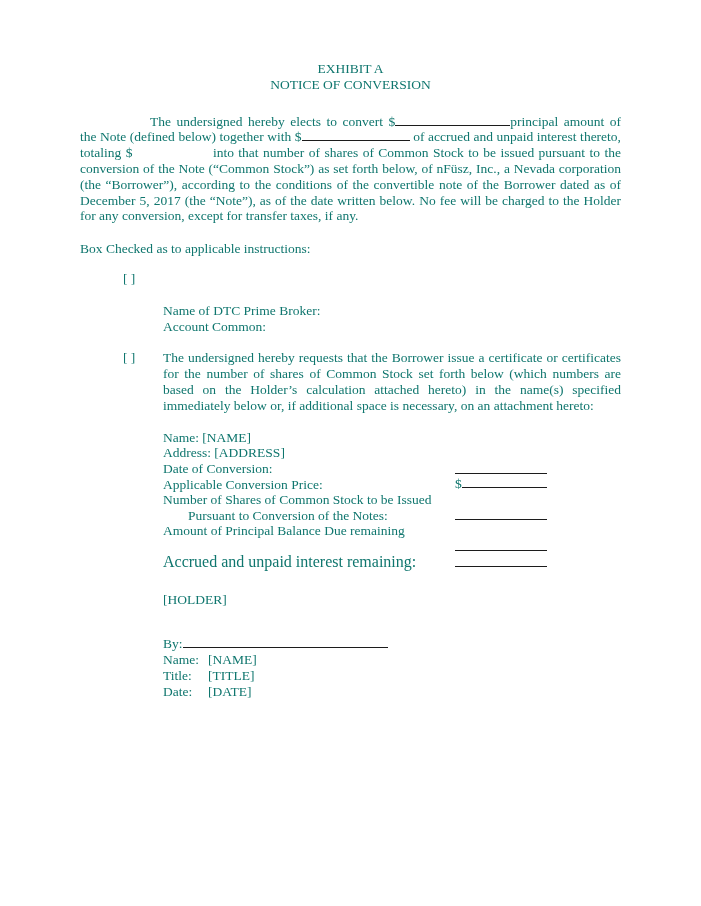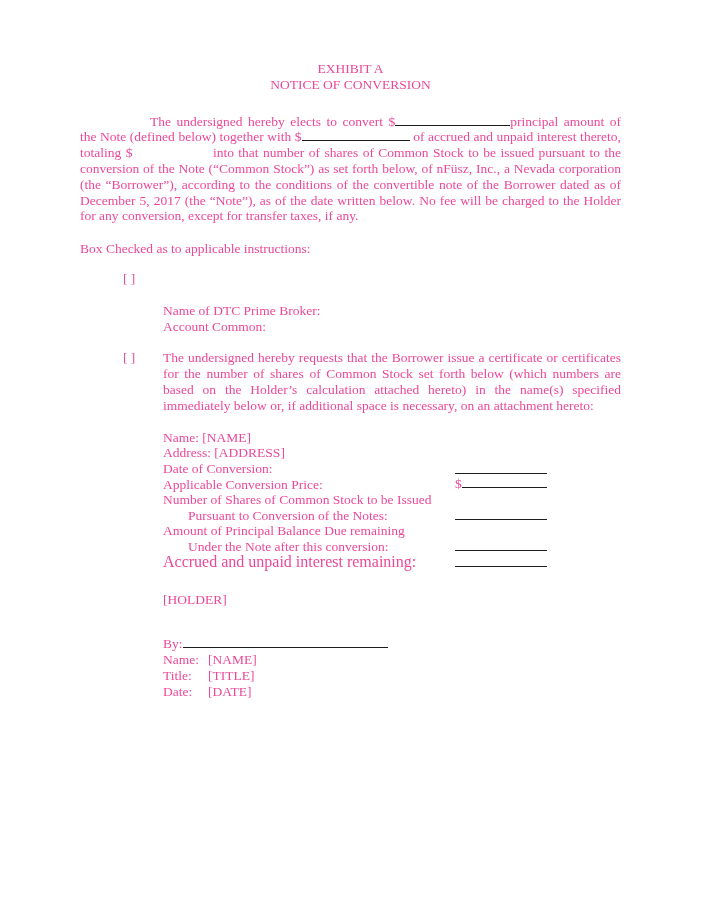--- a/index.html
+++ b/index.html
@@ -5,21 +5,21 @@
   html, body {
     margin: 0;
     padding: 0;
     background: #ffffff;
   }
   .page {
     position: relative;
     width: 701px;
     height: 906px;
     background: #ffffff;
-    color: #ec4899;
+    color: #0f766e;
     font-family: "Liberation Serif", "DejaVu Serif", serif;
     font-size: 13.5px;
     line-height: 15.8px;
     overflow: hidden;
   }
   .content {
     position: absolute;
     left: 80px;
     top: 0;
     width: 541px;
@@ -161,21 +161,20 @@
         <span class="field-label">Number of Shares of Common Stock to be Issued</span>
       </div>
       <div class="field-row">
         <span class="field-label indented">Pursuant to Conversion of the Notes:</span>
         <span class="field-line"></span>
       </div>
       <div class="field-row">
         <span class="field-label">Amount of Principal Balance Due remaining</span>
       </div>
       <div class="field-row">
-        <span class="field-label indented">Under the Note after this conversion:</span>
         <span class="field-line"></span>
       </div>
       <div class="field-row small">
         <span class="field-label">Accrued and unpaid interest remaining:</span>
         <span class="field-line"></span>
       </div>
     </div>
 
     <div class="indent-block holder-block">[HOLDER]</div>
 

